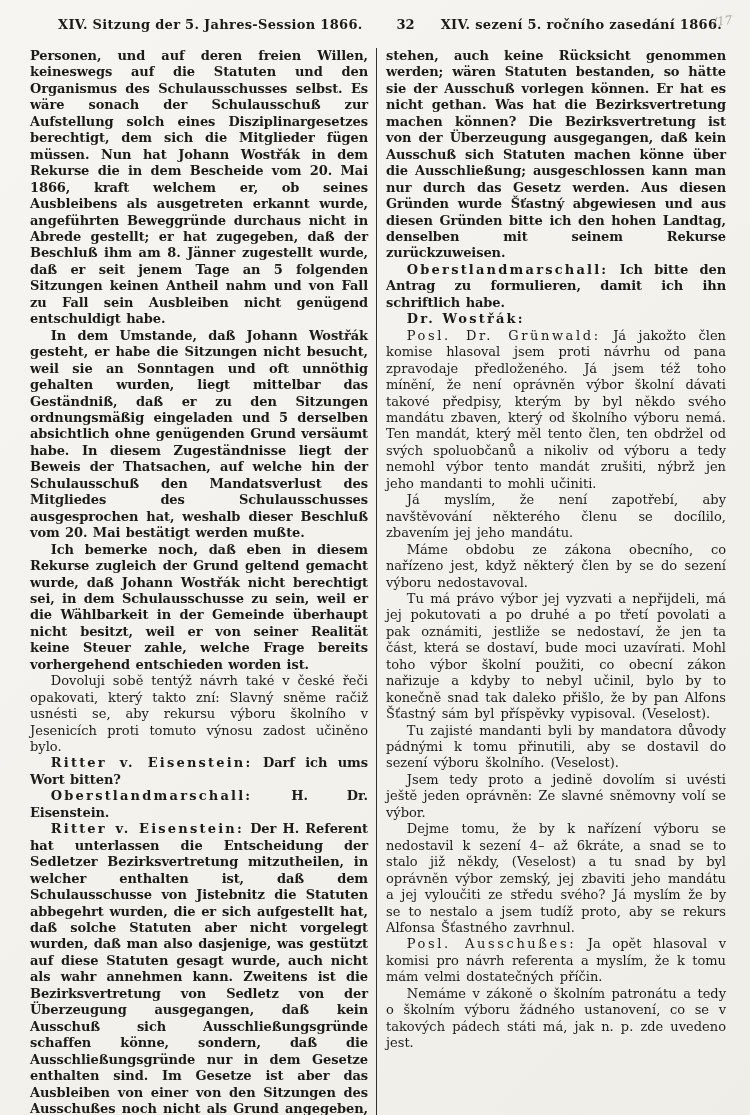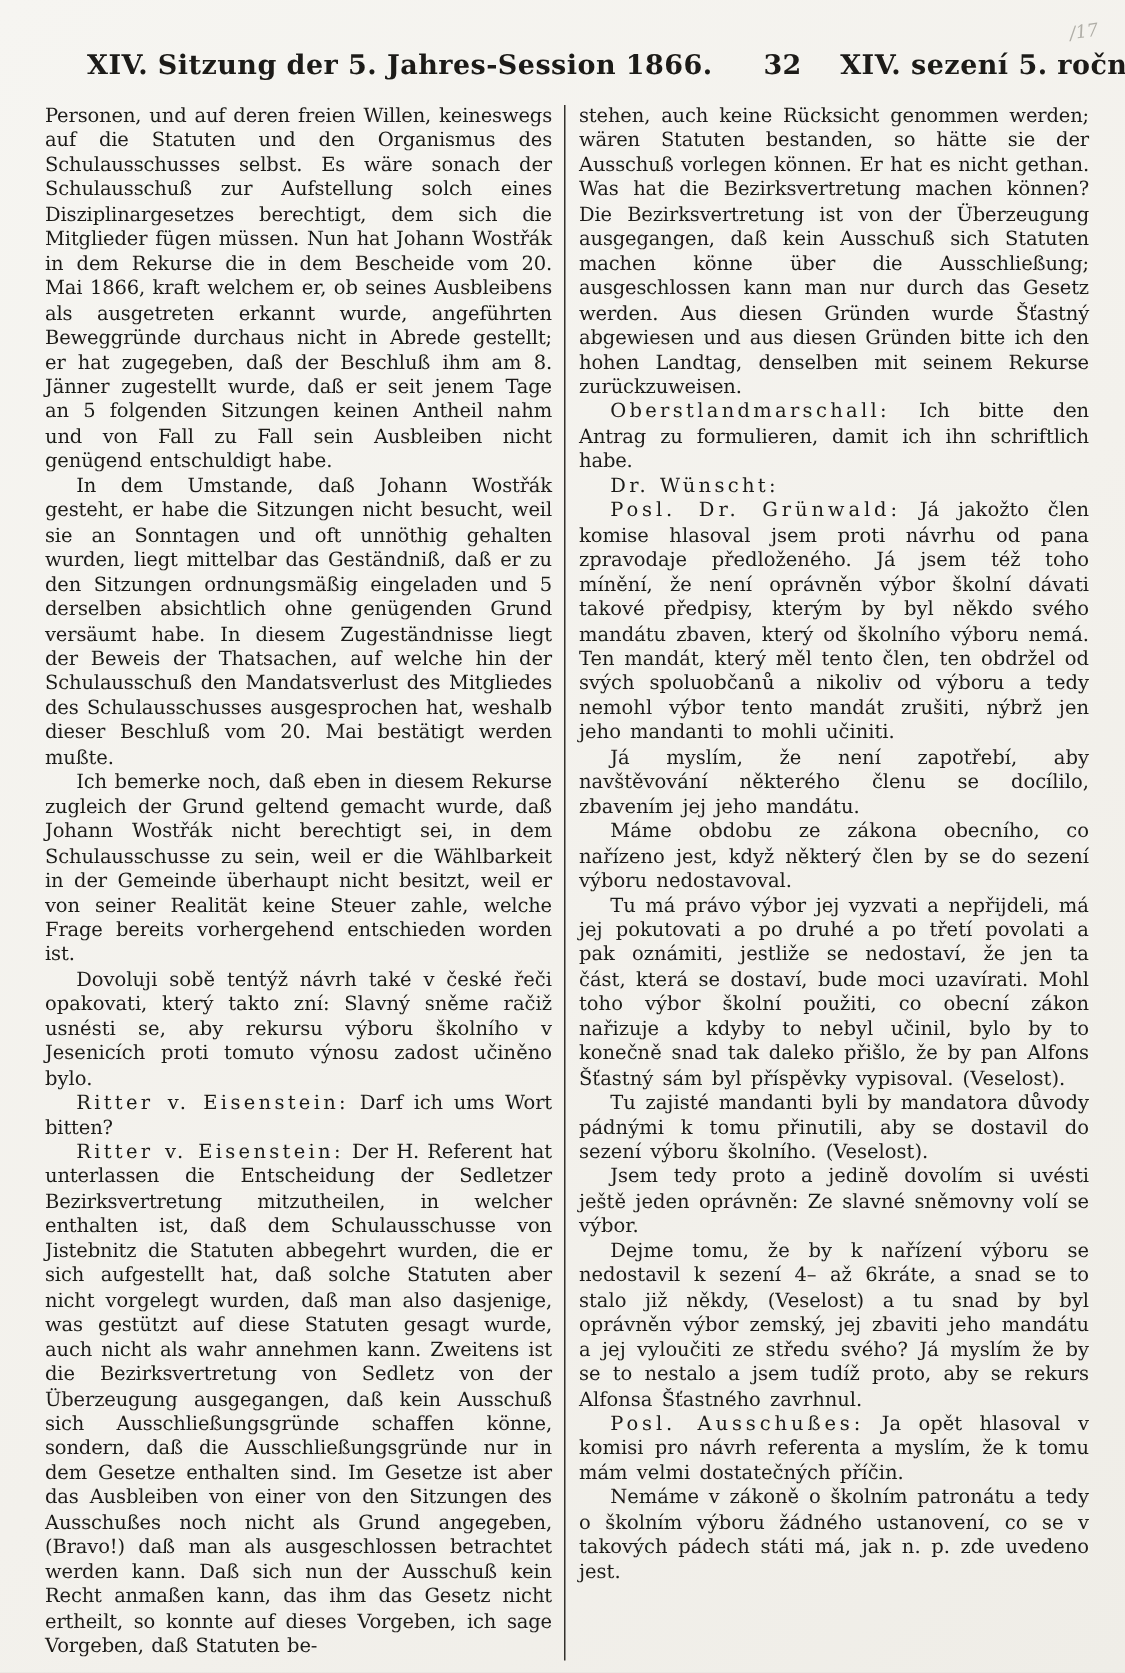--- a/index.html
+++ b/index.html
@@ -15,26 +15,26 @@
     background: linear-gradient(135deg, #f6f5f1 0%, #f3f1ec 55%, #efede7 100%);
     color: #1c1b18;
     font-family: "DejaVu Serif", "Liberation Serif", serif;
     overflow: hidden;
     box-sizing: border-box;
   }
   .header {
     display: flex;
     align-items: baseline;
     padding: 17px 30px 0 58px;
-    font-size: 18px;
+    font-size: 13px;
     font-weight: bold;
     white-space: nowrap;
   }
   .header .h-left   { letter-spacing: 0.3px; }
-  .header .h-center { margin: 16px 26px 0 34px; }
+  .header .h-center { margin: 0 26px 0 34px; }
   .header .h-right  { letter-spacing: 0.3px; }
   .pencil-mark {
     position: absolute;
     top: 14px;
     right: 18px;
     font-size: 12px;
     font-style: italic;
     color: rgba(120, 118, 110, 0.55);
     transform: rotate(-8deg);
   }
@@ -57,21 +57,21 @@
     width: 349px;
     padding-left: 9px;
   }
   .col p {
     margin: 0;
     text-indent: 1.6em;
   }
   .col p.no-indent { text-indent: 0; }
   
   .col p.fraktur {
-    font-weight: normal;
+    font-weight: bold;
     letter-spacing: -0.1px;
     word-spacing: 1px;
   }
   
   .col p.antiqua {
     font-weight: normal;
     word-spacing: 2px;
   }
   .speaker {
     letter-spacing: 2.2px;
@@ -97,30 +97,31 @@
         <p class="fraktur no-indent">Personen, und auf deren freien Willen, keineswegs auf die Statuten und den Organismus des Schulausschusses selbst. Es wäre sonach der Schulausschuß zur Aufstellung solch eines Disziplinargesetzes berechtigt, dem sich die Mitglieder fügen müssen. Nun hat Johann Wostřák in dem Rekurse die in dem Bescheide vom 20. Mai 1866, kraft welchem er, ob seines Ausbleibens als ausgetreten erkannt wurde, angeführten Beweggründe durchaus nicht in Abrede gestellt; er hat zugegeben, daß der Beschluß ihm am 8. Jänner zugestellt wurde, daß er seit jenem Tage an 5 folgenden Sitzungen keinen Antheil nahm und von Fall zu Fall sein Ausbleiben nicht genügend entschuldigt habe.</p>
 
         <p class="fraktur">In dem Umstande, daß Johann Wostřák gesteht, er habe die Sitzungen nicht besucht, weil sie an Sonntagen und oft unnöthig gehalten wurden, liegt mittelbar das Geständniß, daß er zu den Sitzungen ordnungsmäßig eingeladen und 5 derselben absichtlich ohne genügenden Grund versäumt habe. In diesem Zugeständnisse liegt der Beweis der Thatsachen, auf welche hin der Schulausschuß den Mandatsverlust des Mitgliedes des Schulausschusses ausgesprochen hat, weshalb dieser Beschluß vom 20. Mai bestätigt werden mußte.</p>
 
         <p class="fraktur">Ich bemerke noch, daß eben in diesem Rekurse zugleich der Grund geltend gemacht wurde, daß Johann Wostřák nicht berechtigt sei, in dem Schulausschusse zu sein, weil er die Wählbarkeit in der Gemeinde überhaupt nicht besitzt, weil er von seiner Realität keine Steuer zahle, welche Frage bereits vorhergehend entschieden worden ist.</p>
 
         <p class="antiqua">Dovoluji sobě tentýž návrh také v české řeči opakovati, který takto zní: Slavný sněme račiž usnésti se, aby rekursu výboru školního v Jesenicích proti tomuto výnosu zadost učiněno bylo.</p>
 
         <p class="fraktur"><span class="speaker">Ritter v. Eisenstein:</span> Darf ich ums Wort bitten?</p>
 
+        <p class="fraktur"><span class="speaker">Oberstlandmarschall:</span> H. Dr. Eisenstein.</p>
 
         <p class="fraktur"><span class="speaker">Ritter v. Eisenstein:</span> Der H. Referent hat unterlassen die Entscheidung der Sedletzer Bezirksvertretung mitzutheilen, in welcher enthalten ist, daß dem Schulausschusse von Jistebnitz die Statuten abbegehrt wurden, die er sich aufgestellt hat, daß solche Statuten aber nicht vorgelegt wurden, daß man also dasjenige, was gestützt auf diese Statuten gesagt wurde, auch nicht als wahr annehmen kann. Zweitens ist die Bezirksvertretung von Sedletz von der Überzeugung ausgegangen, daß kein Ausschuß sich Ausschließungsgründe schaffen könne, sondern, daß die Ausschließungsgründe nur in dem Gesetze enthalten sind. Im Gesetze ist aber das Ausbleiben von einer von den Sitzungen des Ausschußes noch nicht als Grund angegeben, (Bravo!) daß man als ausgeschlossen betrachtet werden kann. Daß sich nun der Ausschuß kein Recht anmaßen kann, das ihm das Gesetz nicht ertheilt, so konnte auf dieses Vorgeben, ich sage Vorgeben, daß Statuten be-</p>
       </div>
     <div class="col col-right">
 
         <p class="fraktur no-indent">stehen, auch keine Rücksicht genommen werden; wären Statuten bestanden, so hätte sie der Ausschuß vorlegen können. Er hat es nicht gethan. Was hat die Bezirksvertretung machen können? Die Bezirksvertretung ist von der Überzeugung ausgegangen, daß kein Ausschuß sich Statuten machen könne über die Ausschließung; ausgeschlossen kann man nur durch das Gesetz werden. Aus diesen Gründen wurde Šťastný abgewiesen und aus diesen Gründen bitte ich den hohen Landtag, denselben mit seinem Rekurse zurückzuweisen.</p>
 
         <p class="fraktur"><span class="speaker">Oberstlandmarschall:</span> Ich bitte den Antrag zu formulieren, damit ich ihn schriftlich habe.</p>
 
-        <p class="fraktur"><span class="speaker">Dr. Wünscht:</span></p>
+        <p class="fraktur"><span class="speaker">Dr. Wostřák:</span></p>
 
         <p class="antiqua"><span class="speaker">Posl. Dr. Grünwald:</span> Já jakožto člen komise hlasoval jsem proti návrhu od pana zpravodaje předloženého. Já jsem též toho mínění, že není oprávněn výbor školní dávati takové předpisy, kterým by byl někdo svého mandátu zbaven, který od školního výboru nemá. Ten mandát, který měl tento člen, ten obdržel od svých spoluobčanů a nikoliv od výboru a tedy nemohl výbor tento mandát zrušiti, nýbrž jen jeho mandanti to mohli učiniti.</p>
 
         <p class="antiqua">Já myslím, že není zapotřebí, aby navštěvování některého členu se docílilo, zbavením jej jeho mandátu.</p>
 
         <p class="antiqua">Máme obdobu ze zákona obecního, co nařízeno jest, když některý člen by se do sezení výboru nedostavoval.</p>
 
         <p class="antiqua">Tu má právo výbor jej vyzvati a nepřijdeli, má jej pokutovati a po druhé a po třetí povolati a pak oznámiti, jestliže se nedostaví, že jen ta část, která se dostaví, bude moci uzavírati. Mohl toho výbor školní použiti, co obecní zákon nařizuje a kdyby to nebyl učinil, bylo by to konečně snad tak daleko přišlo, že by pan Alfons Šťastný sám byl příspěvky vypisoval. (Veselost).</p>
 
         <p class="antiqua">Tu zajisté mandanti byli by mandatora důvody pádnými k tomu přinutili, aby se dostavil do sezení výboru školního. (Veselost).</p>

